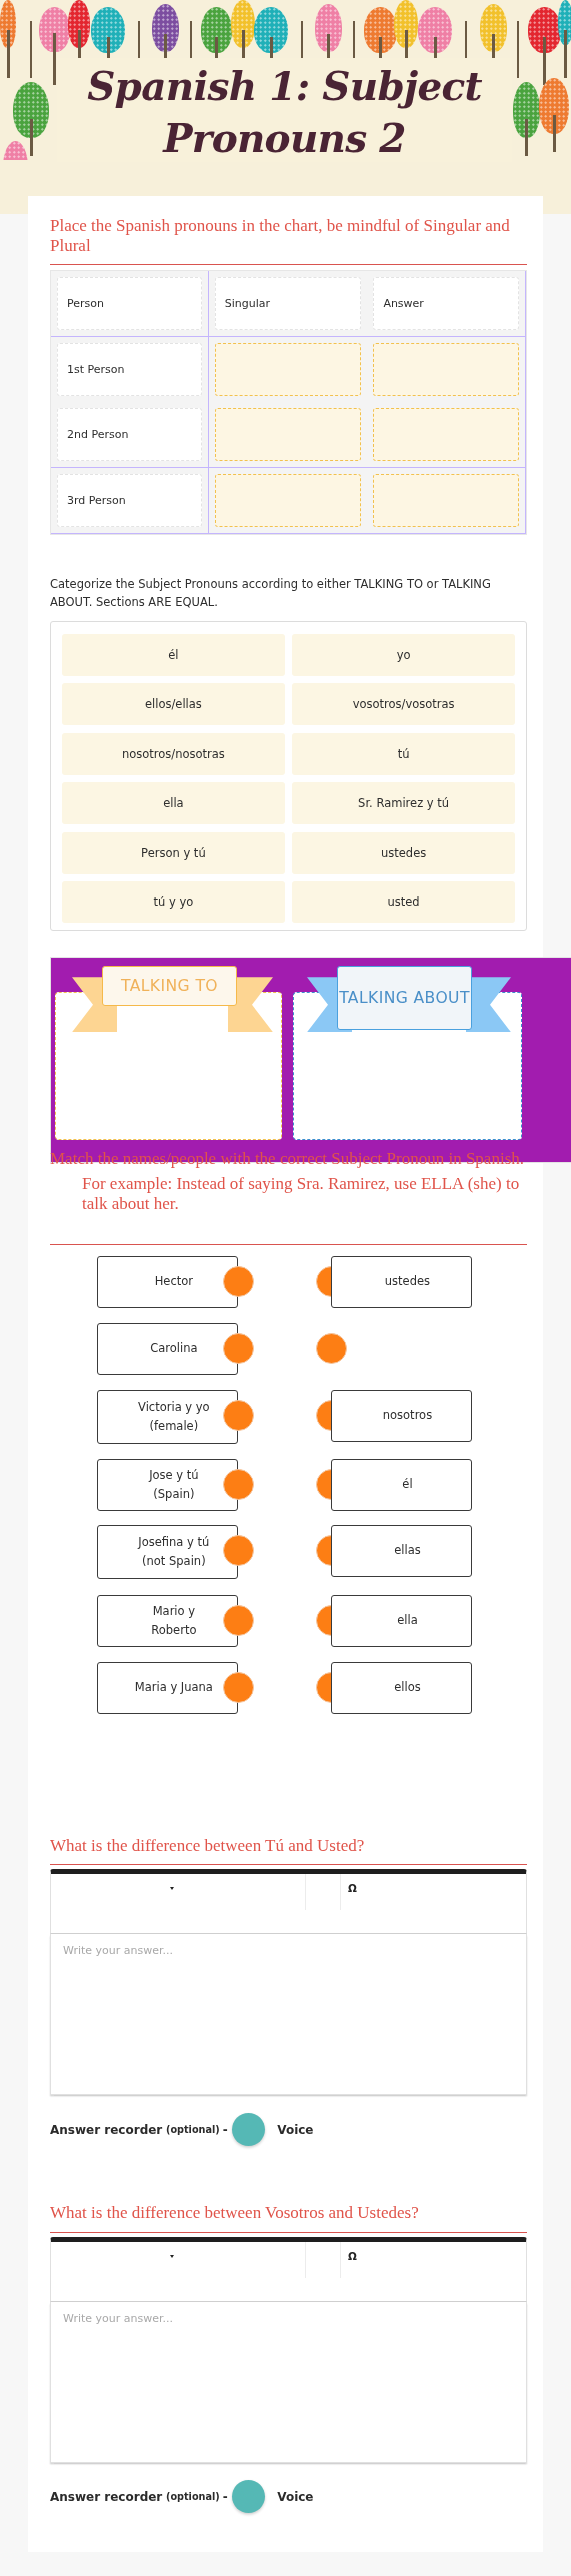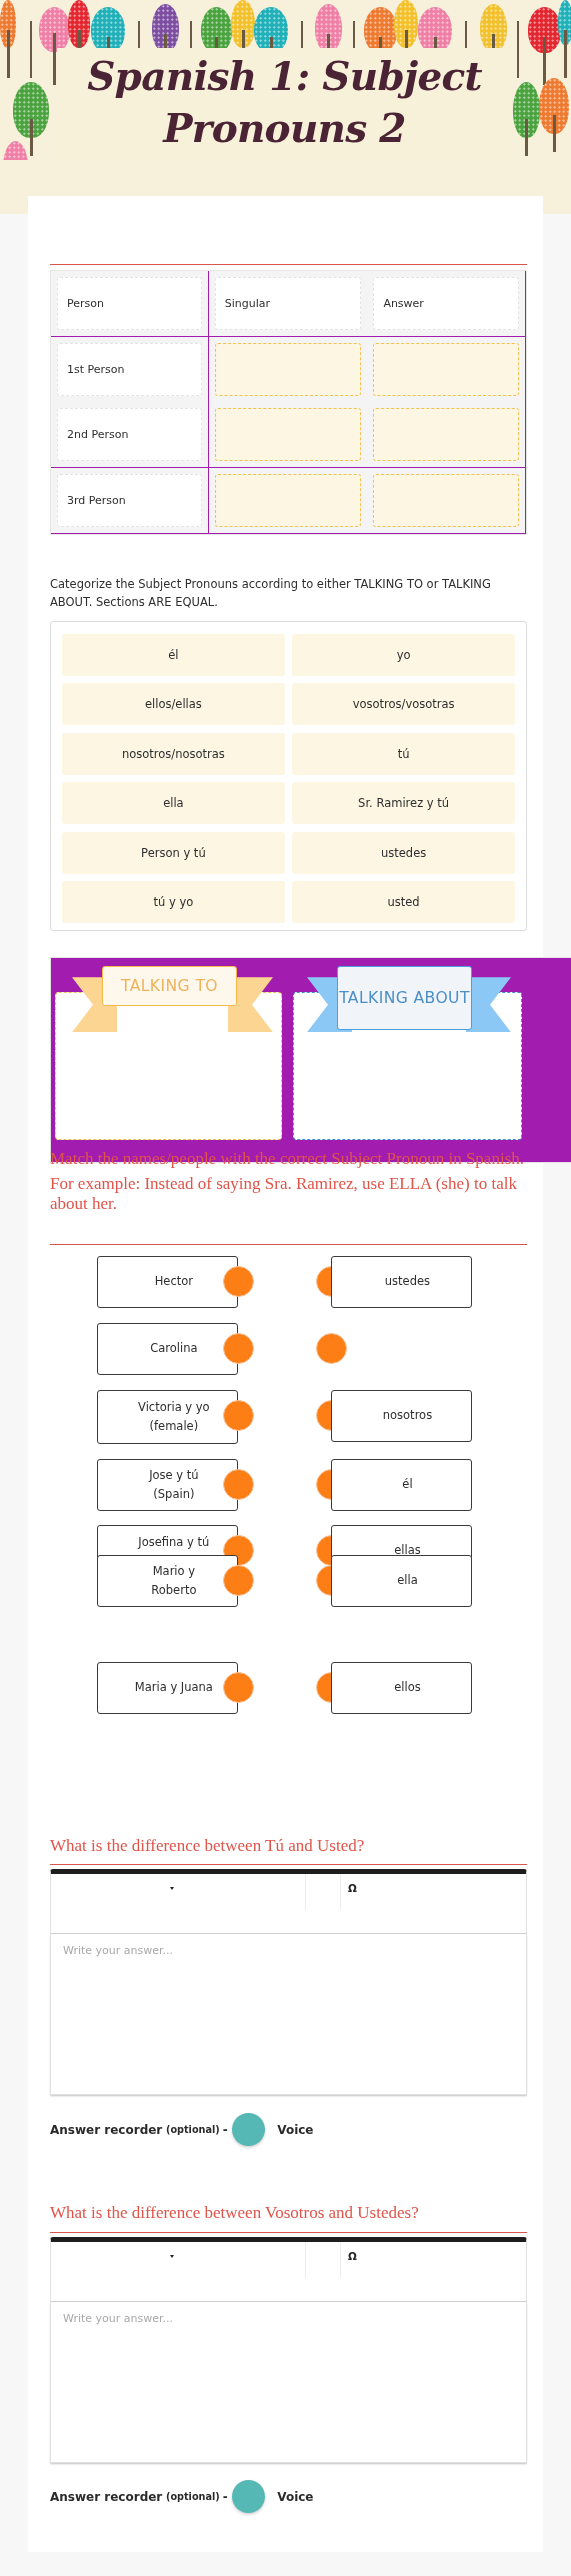--- a/index.html
+++ b/index.html
@@ -35,39 +35,39 @@
     padding-top: 3px;
   }
   .title-line {
     font-family: "DejaVu Serif", serif;
     font-style: italic; font-weight: bold;
     color: #4a2434;
     font-size: 39px; line-height: 52px;
     letter-spacing: -0.7px;
     text-align: center;
   }
-  .title-box-clip { position: absolute; left: 57px; top: 48px; width: 455px; height: 170px; overflow: hidden; text-decoration: underline; }
+  .title-box-clip { position: absolute; left: 57px; top: 58px; width: 455px; height: 170px; overflow: hidden; text-decoration: underline; }
 
   
   .panel {
     position: absolute; left: 28px; top: 196px; width: 515px; height: 2356px;
     background: #ffffff;
   }
   .q-title {
     position: absolute; left: 22px; width: 477px;
     font-family: "Liberation Serif", serif;
     font-size: 17px; line-height: 20px;
     color: #e0544a;
   }
   .q-rule { position: absolute; left: 22px; width: 477px; height: 0.7px; background: #d9534f; }
 
   
   .chart {
     position: absolute; left: 22px; top: 74px; width: 477px; height: 265px;
-    background: #a21caf; border: 0.7px solid #e6e6e6;
+    background: #c4b5fd; border: 0.7px solid #e6e6e6;
     display: grid; grid-template-columns: 157px 158px 158px; grid-template-rows: repeat(4, 65px);
     column-gap: 0.7px; row-gap: 0.7px;
   }
   .chart .cell { background: #f4f4f4; position: relative; padding: 6px; }
   .chart .label-box {
     width: 100%; height: 100%;
     background: #fff; border: 1.1px dashed #e3e3e3; border-radius: 3px;
     display: flex; align-items: center; padding-left: 9px;
     font-size: 11px; color: #2e2e2e;
   }
@@ -289,20 +289,21 @@
 <div class="title-box-clip" style="pointer-events:none;">
   <div style="position:absolute;left:0;top:0;width:455px;height:104px;background:#f8f1da;"></div>
   <div style="position:absolute;left:0;top:0;width:455px;text-align:center;padding-top:1.5px;">
     <div class="title-line">Spanish 1: Subject</div>
     <div class="title-line">Pronouns 2</div>
   </div>
 </div>
 
 <div class="panel">
 
+  <div class="q-title" style="top:20px;">Place the Spanish pronouns in the chart, be mindful of Singular and Plural</div>
   <div class="q-rule" style="top:68px;"></div>
 
   <div class="chart">
     <div class="cell">
         <div class="label-box">Person</div>
       </div>
     <div class="cell">
         <div class="label-box">Singular</div>
       </div>
     <div class="cell">
@@ -364,21 +365,21 @@
     <div class="ribbon-label" style="left:51px;top:8.2px;width:135px;height:40px;border-color:#f5b94a;background:#fdf7ec;color:#f0b25a;">TALKING TO</div>
 
     <div class="bucket about"></div>
     <div class="ribbon-tail l" style="left:256px;top:19.3px;background:#8bc8f5;"></div>
     <div class="ribbon-tail r" style="left:415px;top:19.3px;background:#8bc8f5;"></div>
     <div class="ribbon-label" style="left:286px;top:8.2px;width:135px;height:64px;border-color:#4aa0de;background:#f1f5f9;color:#4a8fc8;">TALKING ABOUT</div>
   </div>
 
   <div class="q-title" style="top:953px;">
     <div>Match the names/people with the correct Subject Pronoun in Spanish.</div>
-    <div style="margin-top:4.5px;">For example: Instead of saying Sra. Ramirez, use ELLA (she) to talk about her.</div>
+    <div style="margin-top:4.5px;margin-left:32px;">For example: Instead of saying Sra. Ramirez, use ELLA (she) to talk about her.</div>
   </div>
   <div class="q-rule" style="top:1048px;"></div>
 
   <div class="match-row" style="top:1060px;">
     <div class="m-box left">Hector</div>
     <div class="m-dot" style="left:195px;"></div>
     <div class="m-dot" style="left:288px;"></div>
     <div class="m-box right">ustedes</div>
   </div>
   <div class="match-row" style="top:1127px;">
@@ -397,21 +398,21 @@
     <div class="m-dot" style="left:195px;"></div>
     <div class="m-dot" style="left:288px;"></div>
     <div class="m-box right">él</div>
   </div>
   <div class="match-row" style="top:1329px;">
     <div class="m-box left" style="height:54px;text-align:center;">Josefina y tú (not Spain)</div>
     <div class="m-dot" style="left:195px;"></div>
     <div class="m-dot" style="left:288px;"></div>
     <div class="m-box right">ellas</div>
   </div>
-  <div class="match-row" style="top:1359px;">
+  <div class="match-row" style="top:1399px;">
     <div class="m-box left">Mario y Roberto</div>
     <div class="m-dot" style="left:195px;"></div>
     <div class="m-dot" style="left:288px;"></div>
     <div class="m-box right">ella</div>
   </div>
   <div class="match-row" style="top:1466px;">
     <div class="m-box left">Maria y Juana</div>
     <div class="m-dot" style="left:195px;"></div>
     <div class="m-dot" style="left:288px;"></div>
     <div class="m-box right">ellos</div>

